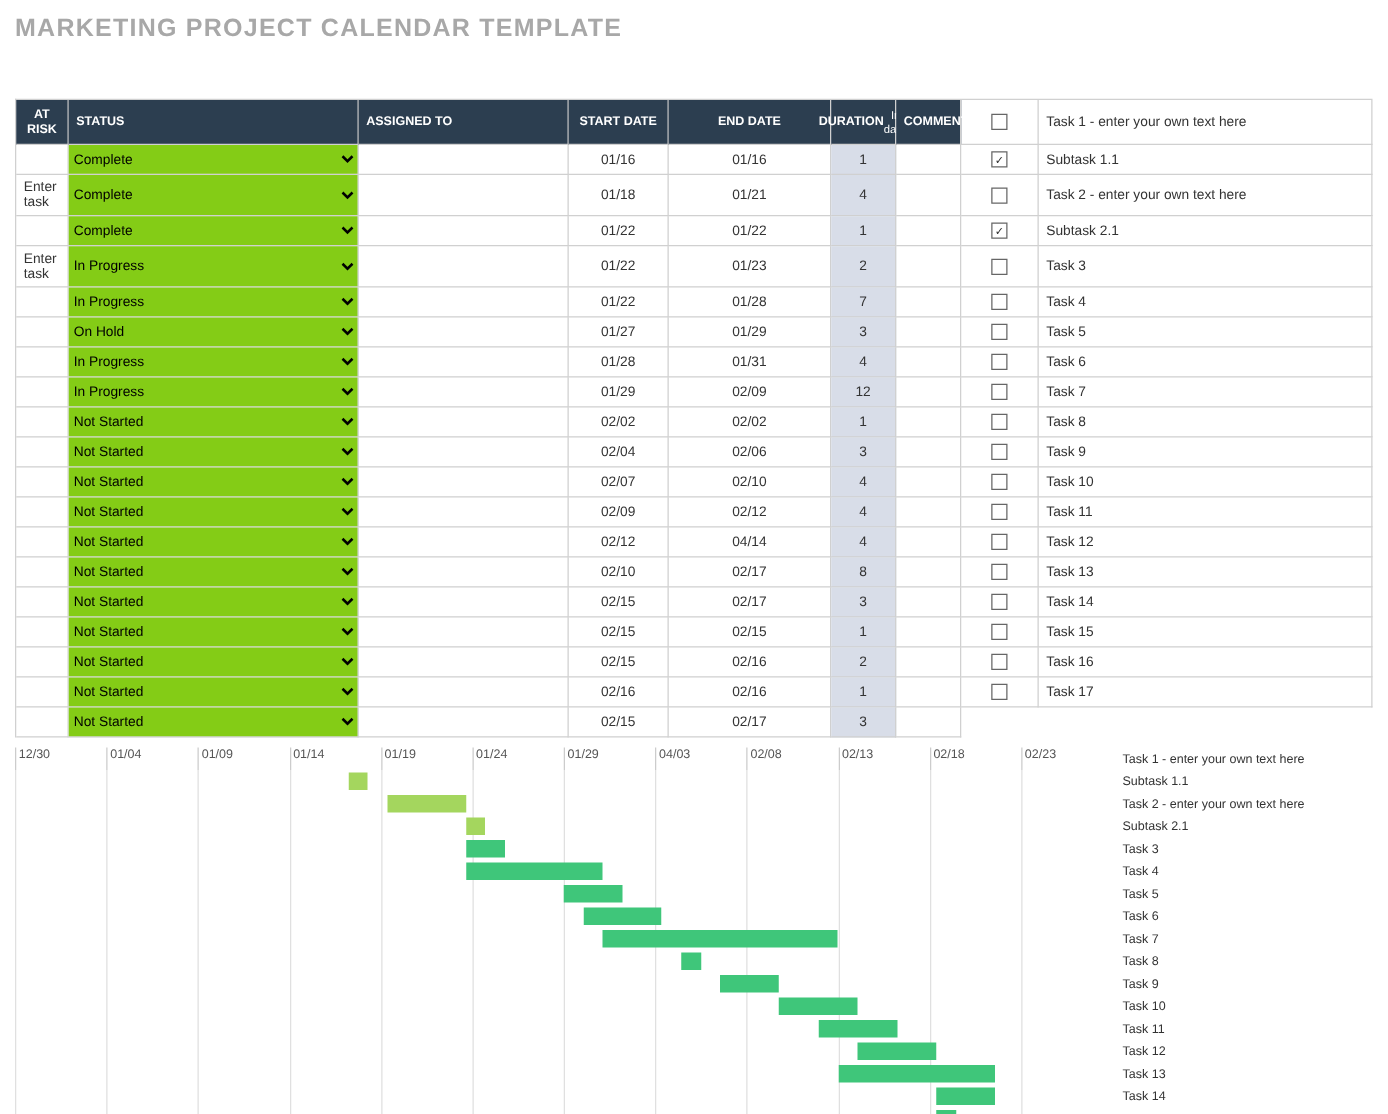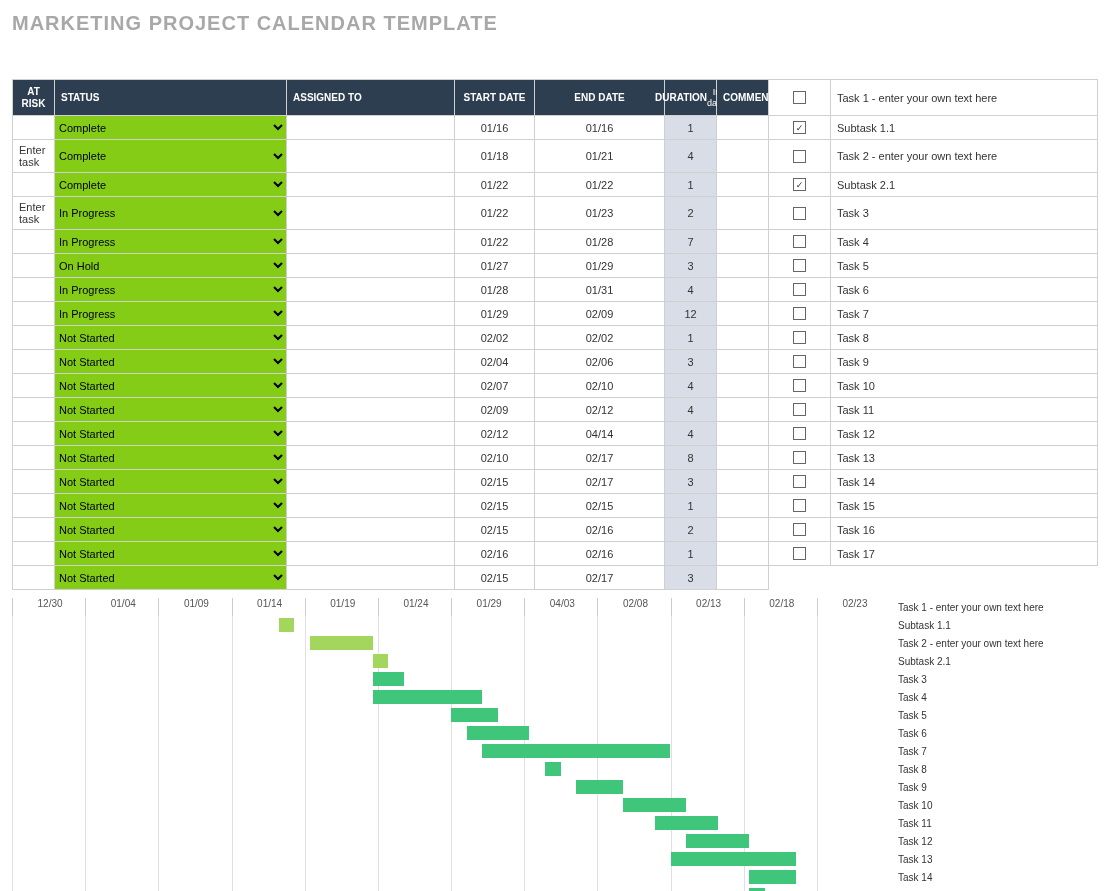--- a/index.html
+++ b/index.html
@@ -10,21 +10,21 @@
 .hdr { background: #2c3e50; color: #fff; font-weight: bold; font-size: 10px; min-height: 36px; line-height: 1.2; }
 .hdr-sub { font-weight: normal; font-size: 9px; display: block; }
 .center { justify-content: center; text-align: center; }
 .chk { display: inline-block; width: 13px; height: 13px; border: 1.5px solid #666; background: #fff; display: flex; align-items: center; justify-content: center; font-size: 9px; color: #333; }
 .status-cell { background: #e8ebf0; padding: 0; }
 .status-cell select { width: 100%; height: 100%; border: none; background: #84cc16; font-size: 11px; padding: 4px 0; font-family: inherit; }
 .duration-cell { background: #d8dde8; }
 .gantt-wrap { margin-top: 8px; display: flex; }
 .gantt-chart { flex: 1; position: relative; }
 .gantt-axis { display: flex; height: 18px; }
-.gantt-tick { flex: 1; font-size: 10px; color: #555; text-align: center; border-left: 1px solid #ccc; padding-left: 2px; }
+.gantt-tick { flex: 1; font-size: 10px; color: #555; text-align: left; border-left: 1px solid #ccc; padding-left: 2px; }
 .gantt-body { position: relative; }
 .gantt-row { height: 18px; position: relative; }
 .gantt-grid { position: absolute; top: 0; bottom: 0; left: 0; right: 0; display: flex; }
 .gline { flex: 1; border-left: 1px solid #e0e0e0; }
 .bar { position: absolute; top: 2px; height: 14px; background: #3fc67a; }
 .bar.done { background: #a4d65e; }
 .gantt-labels { width: 200px; margin-left: 8px; }
 .gantt-labels .glabel { height: 18px; font-size: 10px; display: flex; align-items: center; }
 </style>
 </head>

